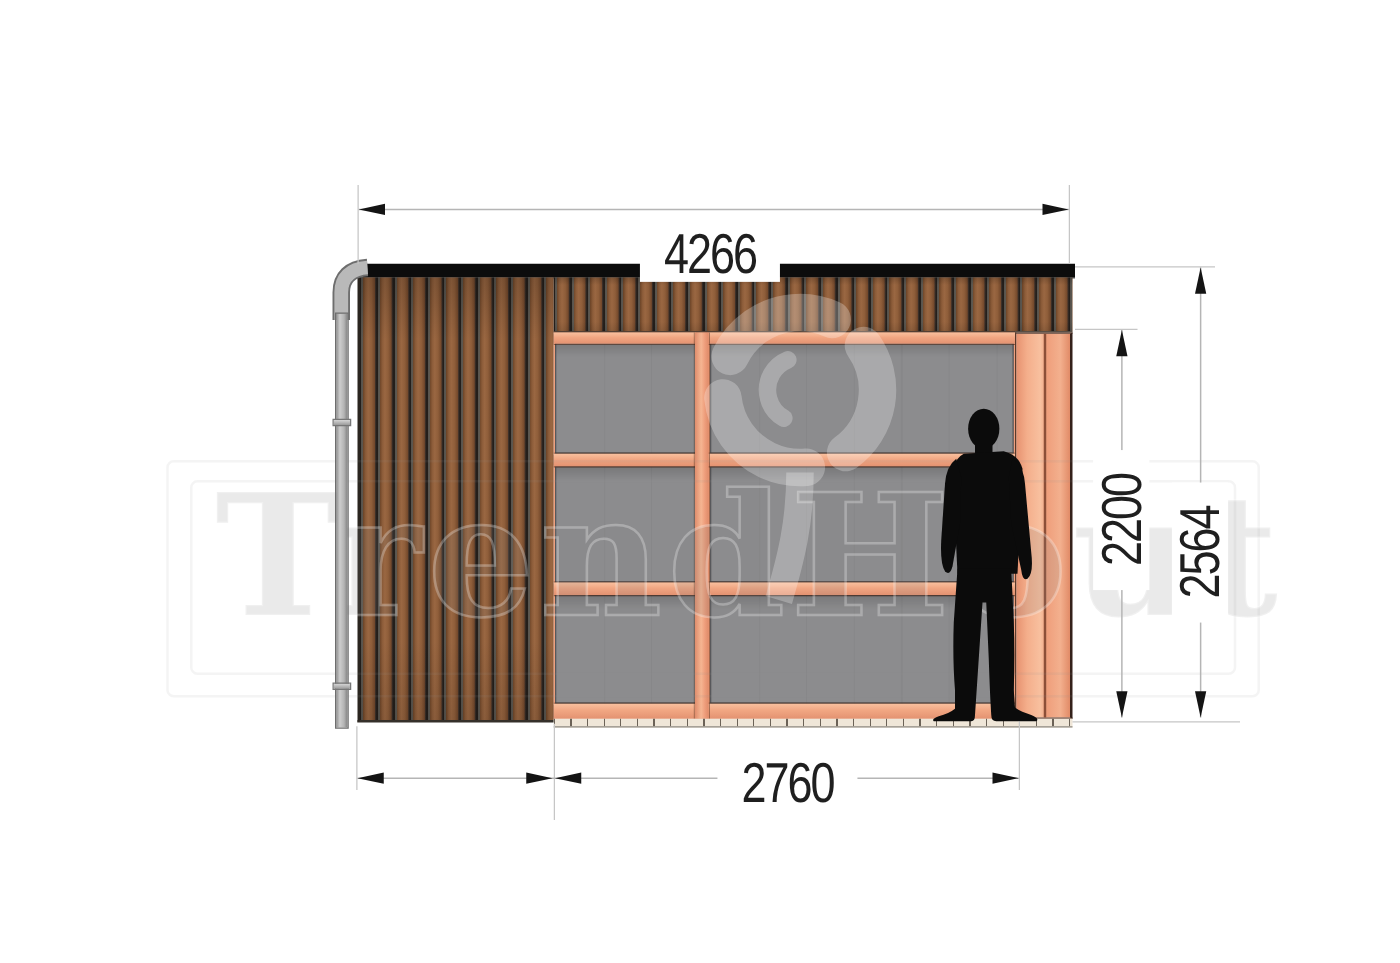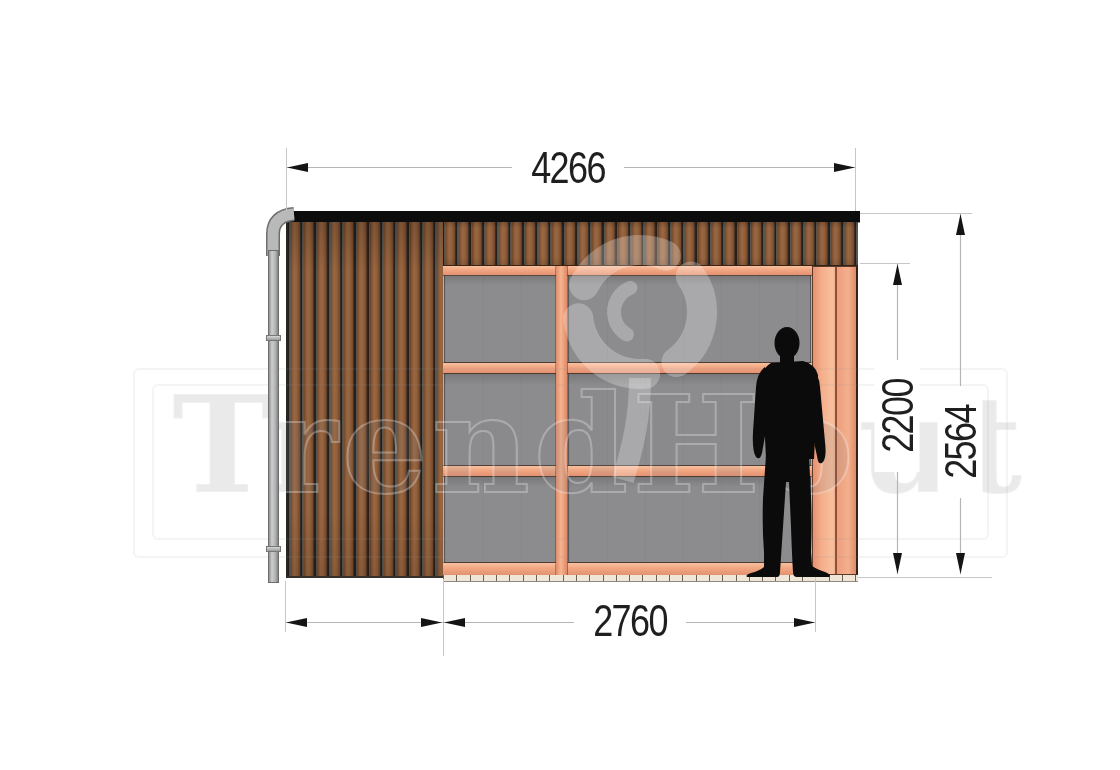--- a/index.html
+++ b/index.html
@@ -52,21 +52,21 @@
   .wm-box{border:2px solid rgba(150,150,150,.10);border-radius:6px;}
   .wm-text{left:172px;top:512px;transform:translateY(-100%);
         font-family:"DejaVu Serif","Liberation Serif",serif;font-weight:bold;
         font-size:135px;line-height:1;letter-spacing:4px;white-space:nowrap;
         color:rgba(128,128,128,.17);-webkit-text-stroke:2px rgba(255,255,255,.28);}
 
   
   .dim-label{color:#1f1f1f;font-size:45px;line-height:1;background:#ffffff;
         padding:0 10px;white-space:nowrap;}
   .dim-label .sq{display:inline-block;transform:scaleX(.80);letter-spacing:-2px;}
-  .dim-h{transform:translate(-50%,-50%);}
+  .dim-h{transform:translate(-50%,-50%);margin-top:36px;}
   .dim-v{transform:translate(-50%,-50%) rotate(-90deg);}
 </style>
 </head>
 <body>
 
 <div id="canvas">
 
   <div class="abs roof"></div>
   <div class="abs cladding wall-left"></div>
   <div class="abs cladding band-top"></div>
@@ -148,21 +148,21 @@
       <polygon points="897.5,264 893,285 902,285"></polygon>
       <polygon points="897.5,574 893,553 902,553"></polygon>
       <polygon points="960.5,214 956,235 965,235"></polygon>
       <polygon points="960.5,574 956,553 965,553"></polygon>
     </g>
   </svg>
 
   <div class="abs dim-label dim-h" style="left:568px;top:167px">
     <span class="sq">4266</span>
   </div>
-  <div class="abs dim-label dim-h" style="left:630px;top:620px">
+  <div class="abs dim-label dim-h" style="left:630px;top:590px">
     <span class="sq">2760</span>
   </div>
   <div class="abs dim-label dim-v" style="left:897px;top:416px">
     <span class="sq">2200</span>
   </div>
   <div class="abs dim-label dim-v" style="left:960px;top:442px">
     <span class="sq">2564</span>
   </div>
 
 </div>

